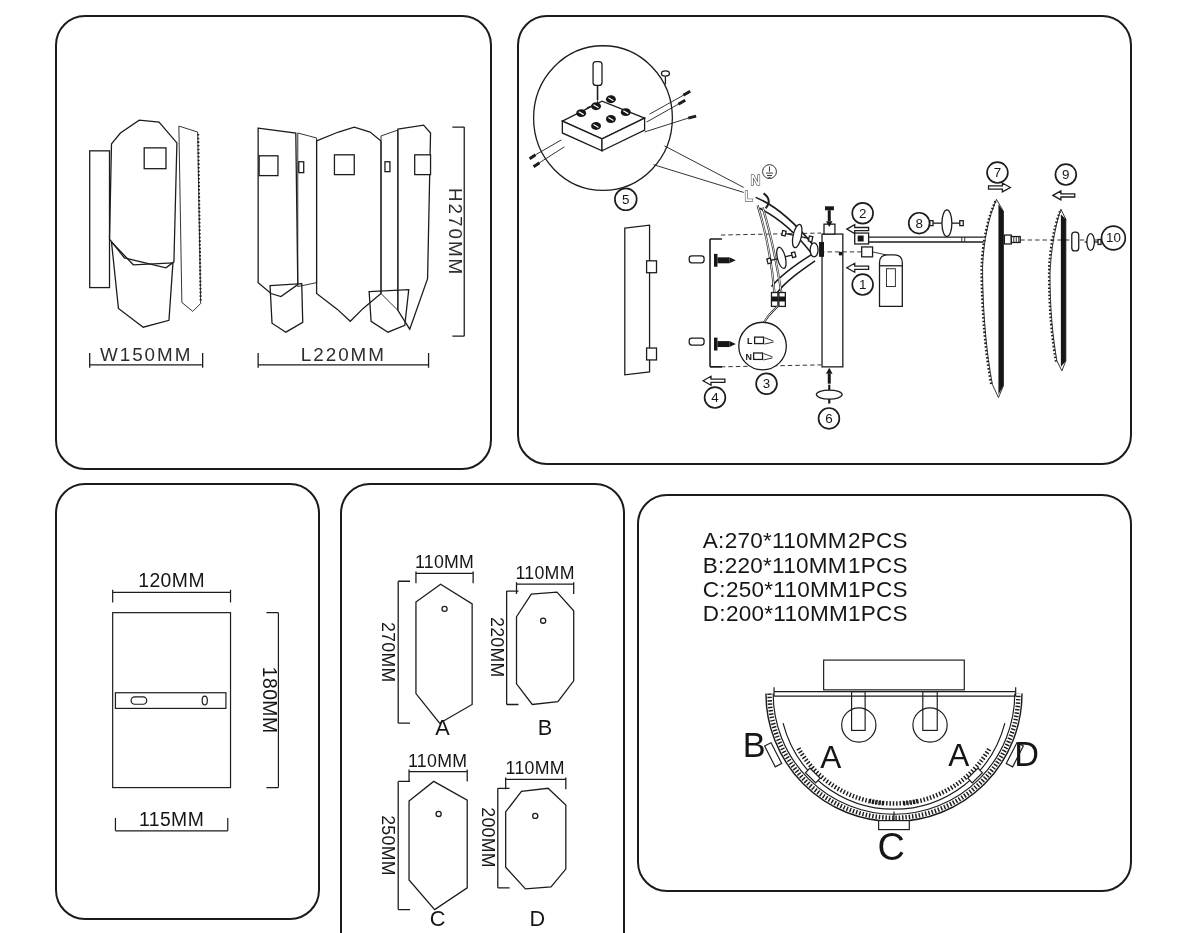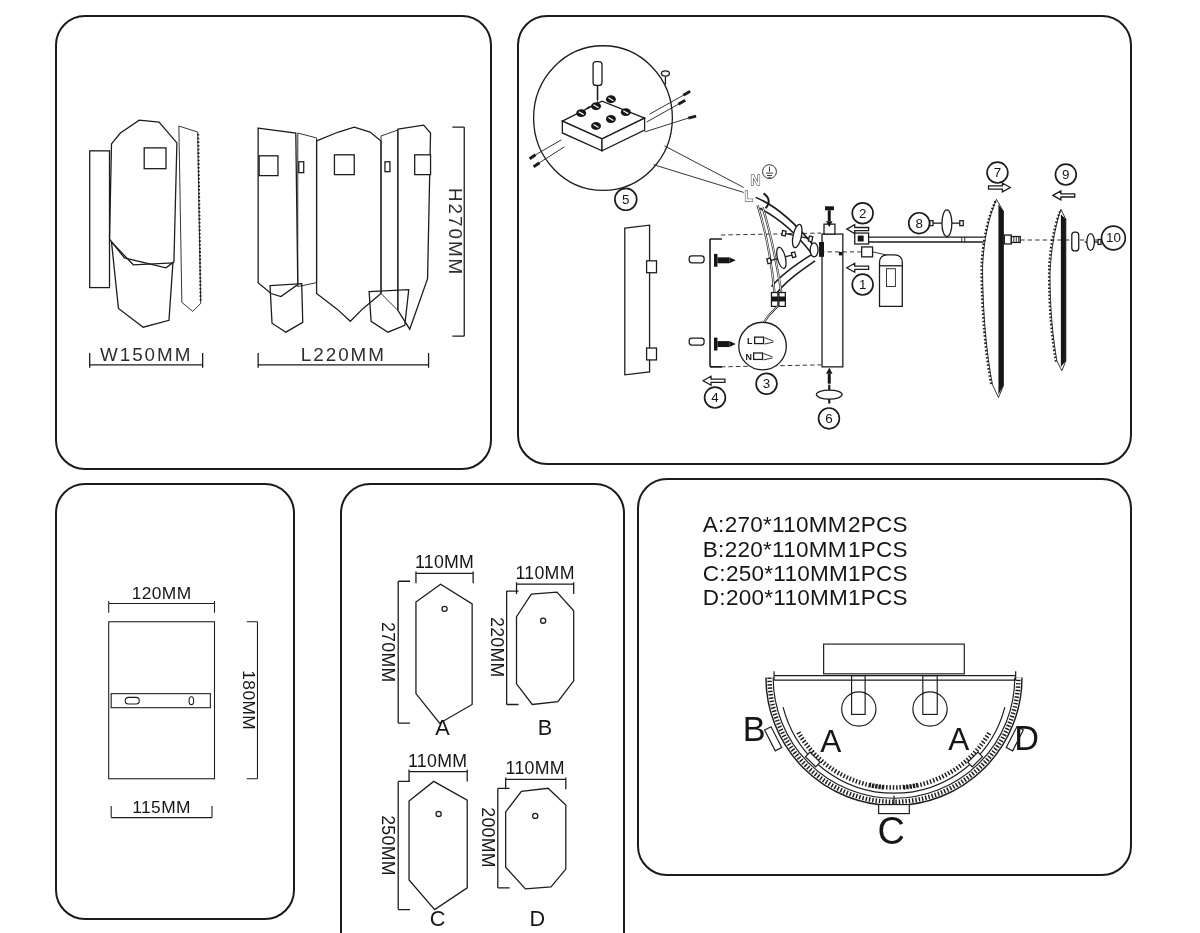--- a/index.html
+++ b/index.html
@@ -1,23 +1,23 @@
 <!DOCTYPE html>
 <html><head>
 <meta charset="utf-8">
 <style>
   html,body{margin:0;padding:0;background:#ffffff;}
   .sheet{position:relative;width:1200px;height:933px;background:#fff;overflow:hidden;
          font-family:"Liberation Sans", sans-serif;}
   .panel{position:absolute;background:#fff;border:2.2px solid #1b1b1b;border-radius:30px;box-sizing:border-box;}
   .p1{left:55px;top:15px;width:437px;height:455px;}
   .p2{left:517px;top:15px;width:615px;height:450px;}
-  .p3{left:55px;top:483px;width:240px;height:437px;padding-left:17px;}
+  .p3{left:55px;top:483px;width:265px;height:437px;padding-left:17px;}
   .p4{left:340px;top:483px;width:285px;height:511px;}
-  .p5{left:637px;top:478px;width:495px;height:398px;}
+  .p5{left:637px;top:494px;width:495px;height:398px;}
   svg{display:block;width:100%;height:100%;}
   .ln{fill:none;stroke:#1c1c1c;stroke-width:1.3px;}
   .ln2{fill:none;stroke:#1c1c1c;stroke-width:1.6px;}
   .thin{fill:none;stroke:#1c1c1c;stroke-width:0.9px;}
   .fw{fill:#ffffff;stroke:#1c1c1c;stroke-width:1.3px;}
   .fb{fill:#161616;stroke:none;}
   .dash{stroke-dasharray:4.5 3;}
   .serr{fill:none;stroke:#1c1c1c;stroke-dasharray:1.6 2.1;}
   .wire{fill:none;stroke:#222;stroke-width:2.2px;}
   .wirew{fill:none;stroke:#fff;stroke-width:0.9px;}

